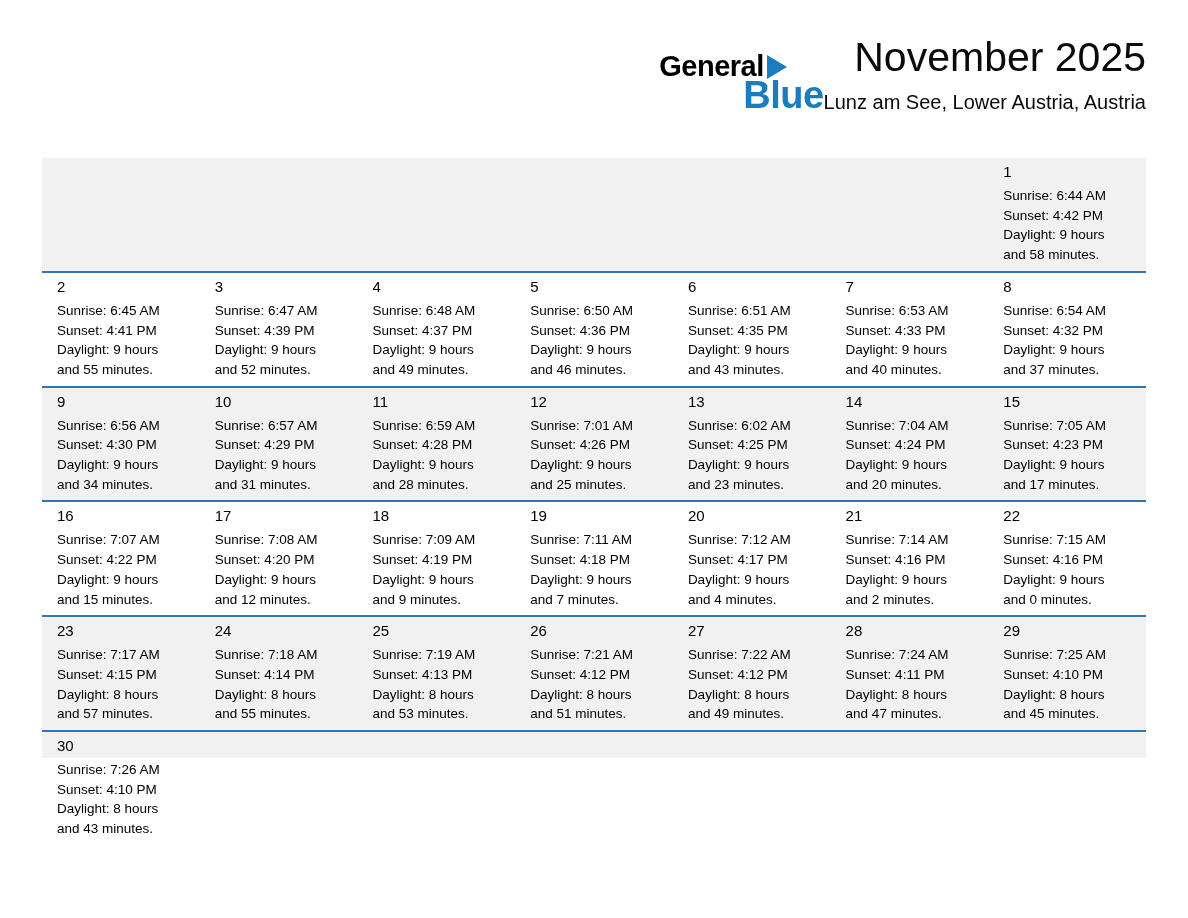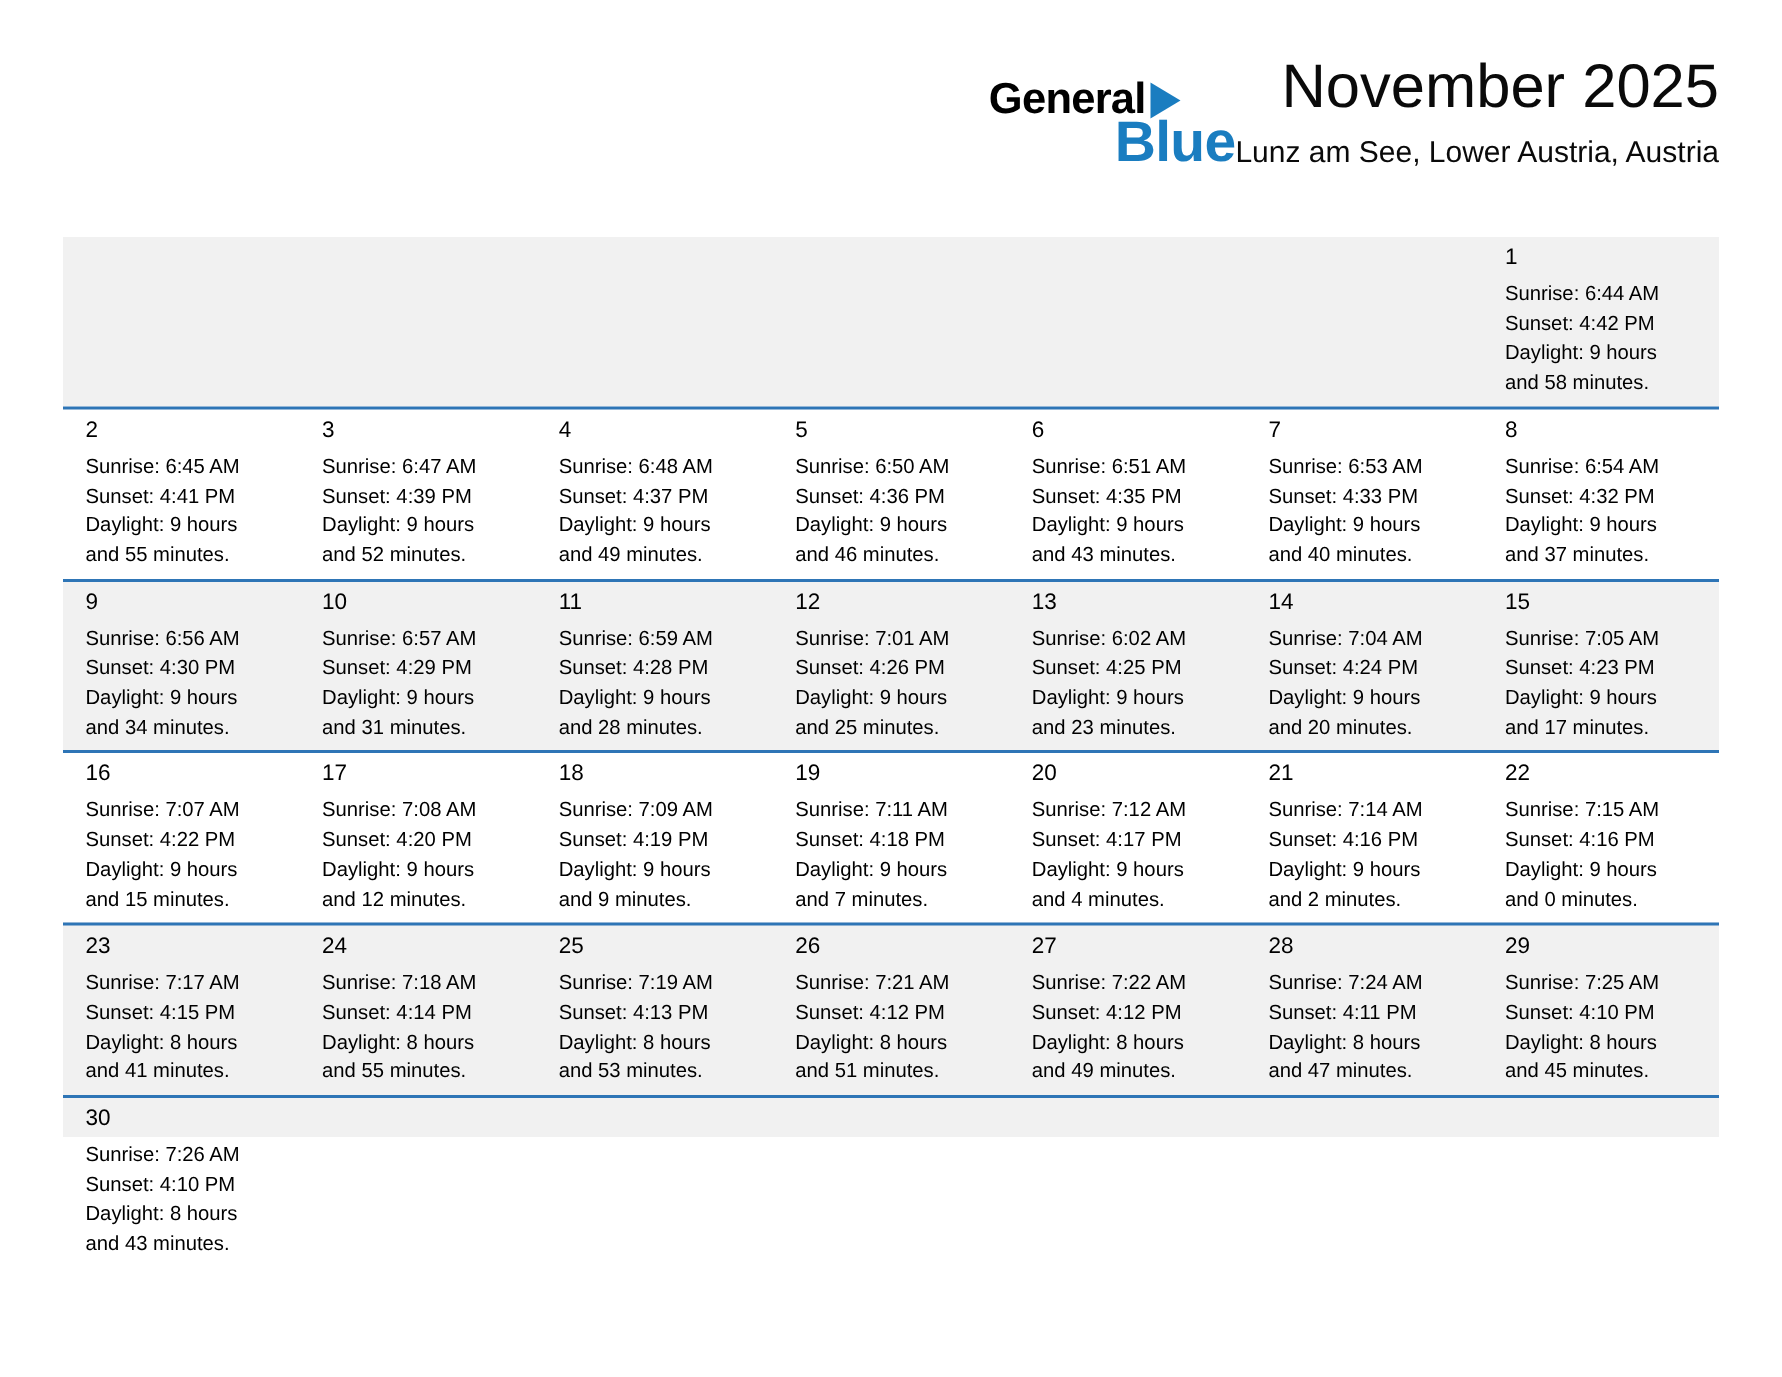--- a/index.html
+++ b/index.html
@@ -289,21 +289,21 @@
             <div class="day-line">Daylight: 9 hours</div>
             <div class="day-line">and 0 minutes.</div>
           </div>
         </div>
         <div class="week shaded">
           <div class="day-cell">
             <div class="day-number">23</div>
             <div class="day-line">Sunrise: 7:17 AM</div>
             <div class="day-line">Sunset: 4:15 PM</div>
             <div class="day-line">Daylight: 8 hours</div>
-            <div class="day-line">and 41 minutes.</div>
+            <div class="day-line">and 57 minutes.</div>
           </div>
           <div class="day-cell">
             <div class="day-number">24</div>
             <div class="day-line">Sunrise: 7:18 AM</div>
             <div class="day-line">Sunset: 4:14 PM</div>
             <div class="day-line">Daylight: 8 hours</div>
             <div class="day-line">and 55 minutes.</div>
           </div>
           <div class="day-cell">
             <div class="day-number">25</div>

